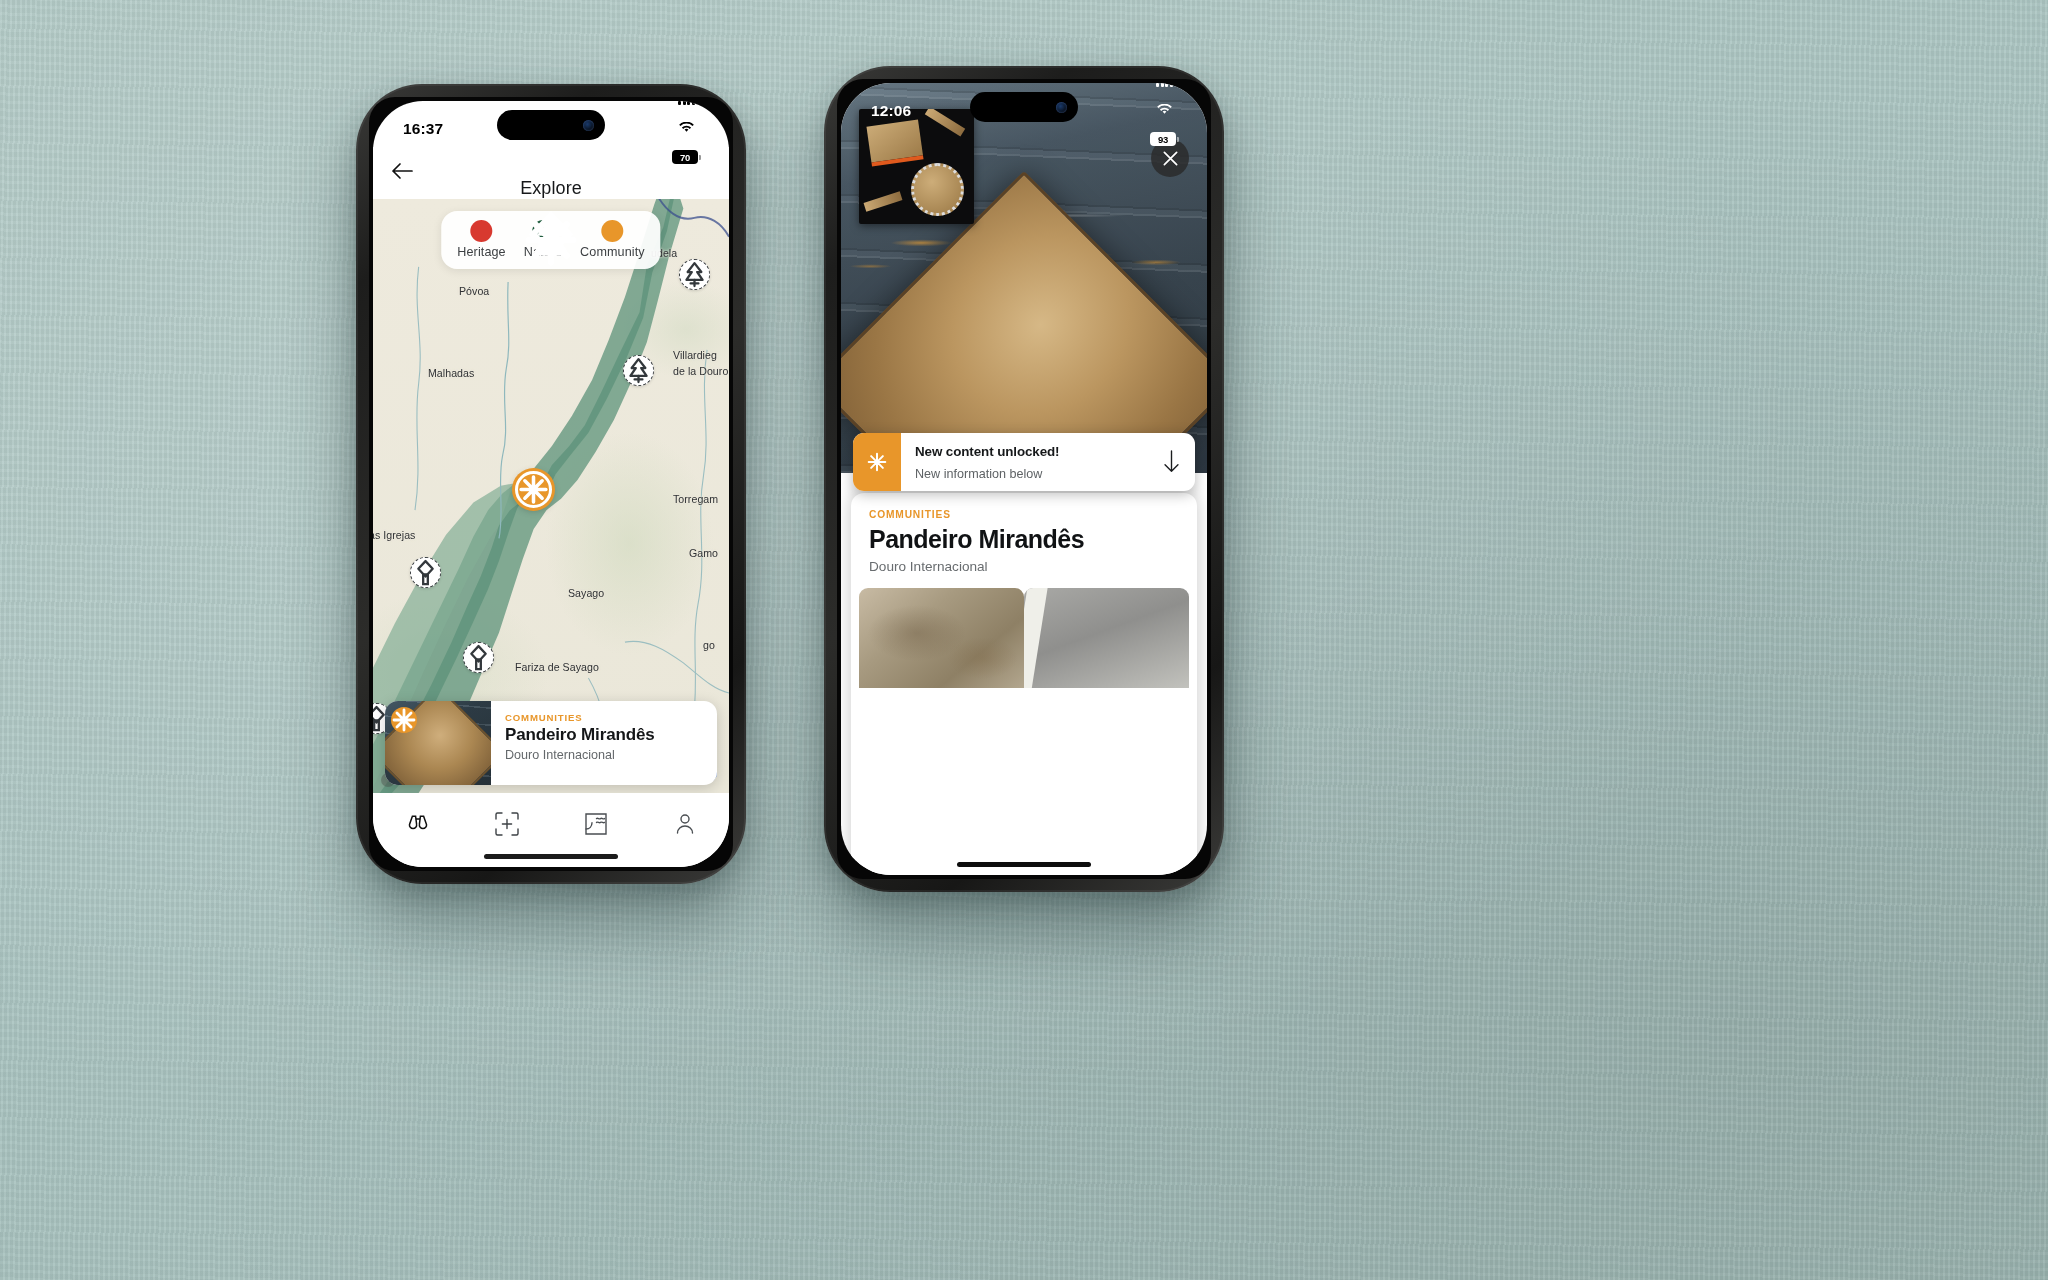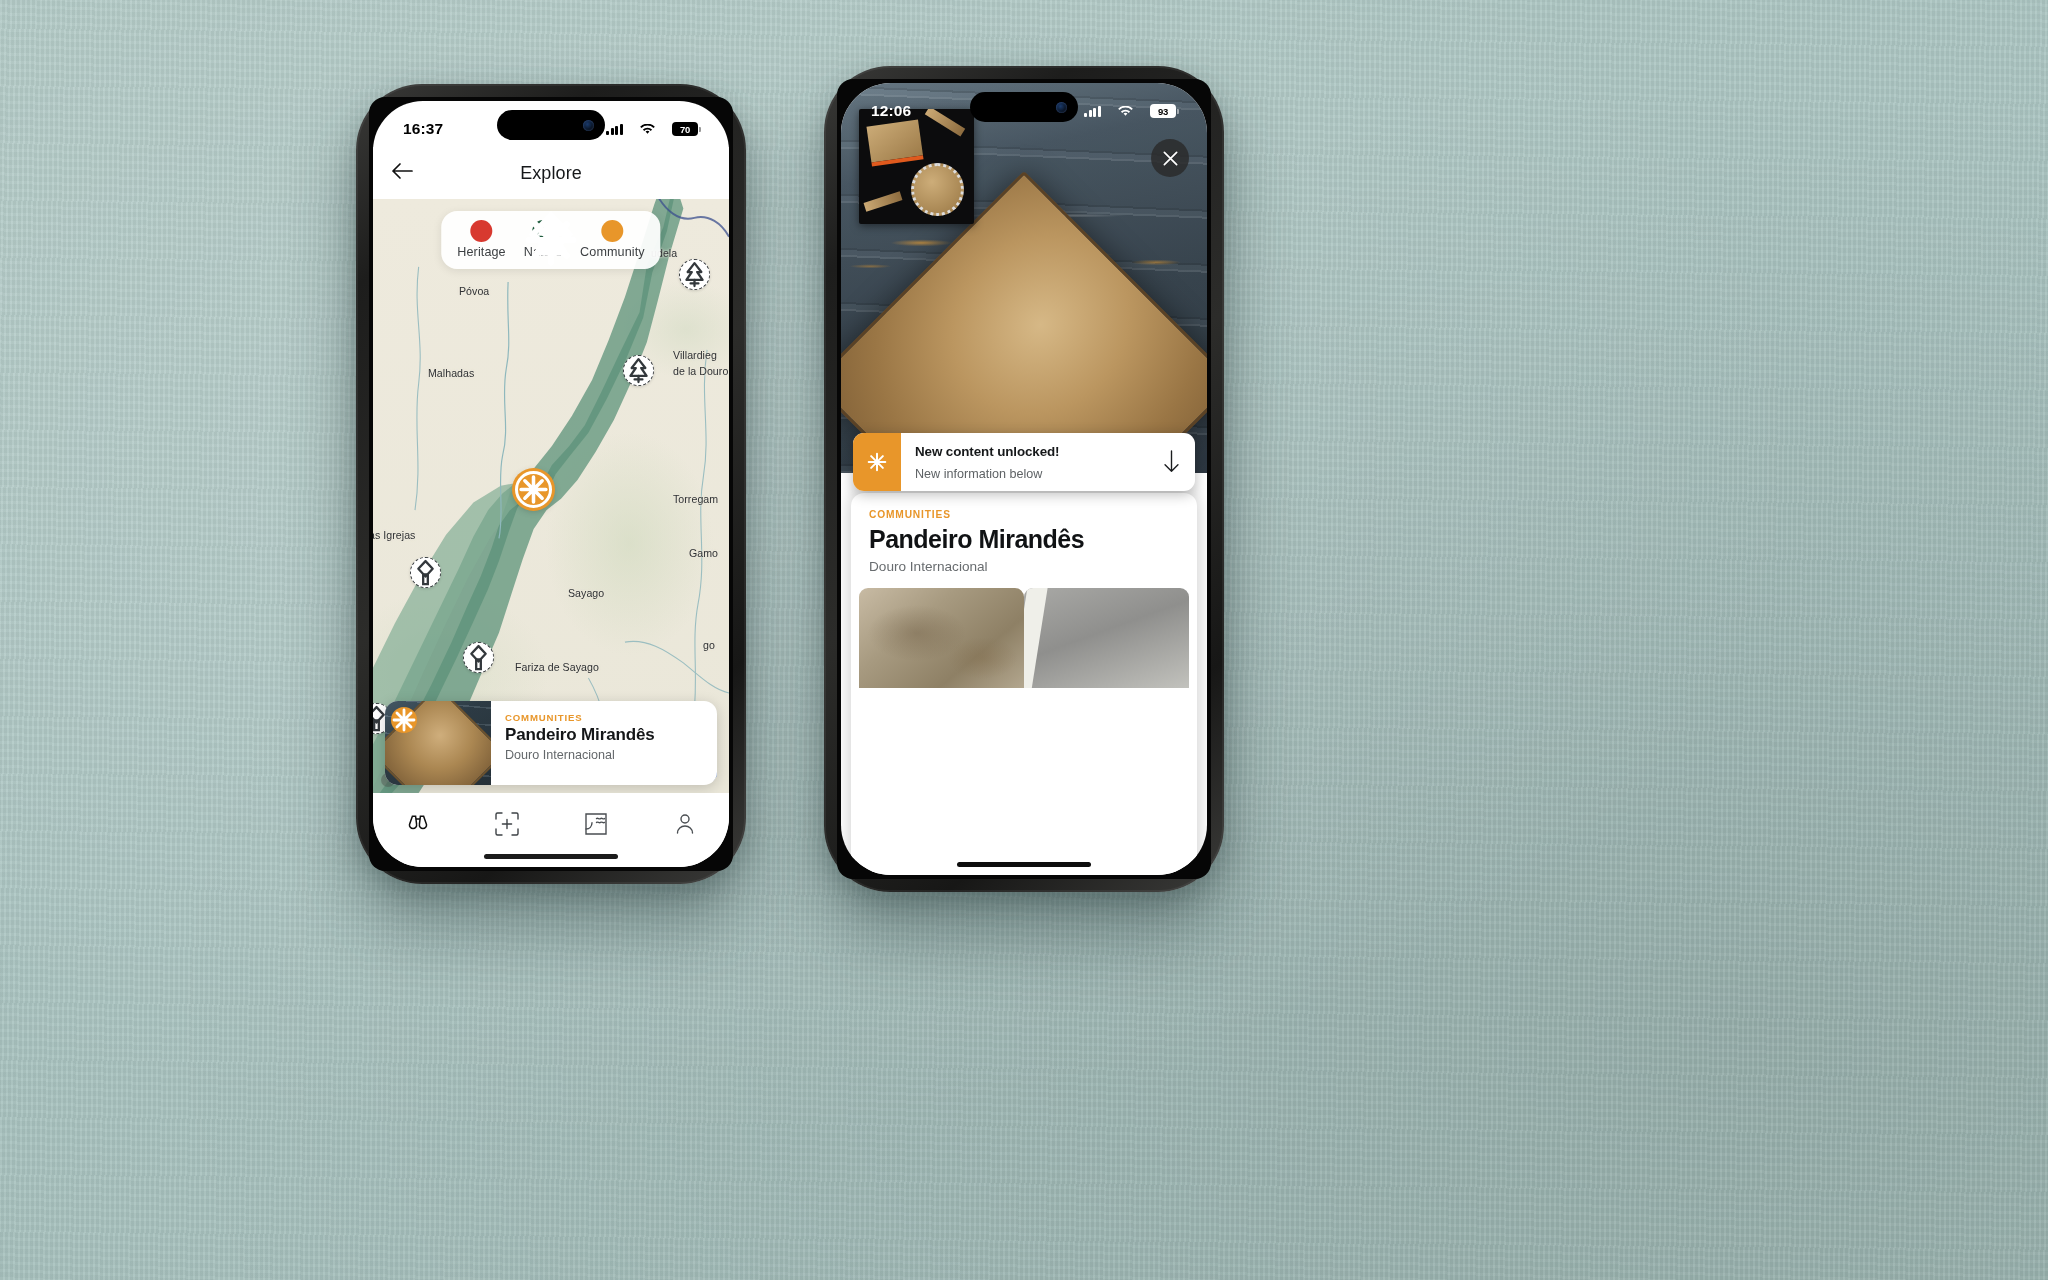--- a/index.html
+++ b/index.html
@@ -27,21 +27,21 @@
     border-radius:66px;
     background:linear-gradient(140deg,#3a3a38 0%, #1d1d1c 18%, #2c2c2a 50%, #171716 80%, #3b3b39 100%);
     padding:13px;
     box-shadow:
       0 40px 70px rgba(30,50,50,.40),
       0 10px 24px rgba(30,50,50,.25),
       inset 0 0 0 2px rgba(255,255,255,.06);
   }
   .phone .bezel{
     width:100%; height:100%;
-    border-radius:16px;
+    border-radius:26px;
     background:#060606;
     padding:4px;
   }
   .screen{
     position:relative;
     width:100%; height:100%;
     border-radius:50px;
     overflow:hidden;
     background:#fff;
   }
@@ -49,21 +49,21 @@
   #phone-right { left:824px; top:66px;  width:400px; height:826px; }
 
   
   .statusbar{
     position:absolute; top:0; left:0; right:0; height:46px;
     display:flex; align-items:center; justify-content:space-between;
     padding:10px 28px 0 30px;
     z-index:40;
   }
   .sb-time{ font-size:15.5px; font-weight:700; letter-spacing:.1px; }
-  .sb-right{ display:flex; align-items:center; gap:17px; }
+  .sb-right{ display:flex; align-items:center; gap:17px;flex-direction:column; }
   .bars{ display:flex; align-items:flex-end; gap:1.7px; height:11px; }
   .bars i{ width:3px; border-radius:1px; display:block; }
   .bars i:nth-child(1){ height:4px; }
   .bars i:nth-child(2){ height:6.5px; }
   .bars i:nth-child(3){ height:9px; }
   .bars i:nth-child(4){ height:11px; }
   .battery{
     display:flex; align-items:center; justify-content:center;
     min-width:26px; height:14px; border-radius:4px;
     font-size:9.5px; font-weight:700; letter-spacing:-.2px;
@@ -96,21 +96,21 @@
   .home-ind{
     position:absolute; bottom:8px; left:50%; transform:translateX(-50%);
     width:134px; height:5px; border-radius:3px; z-index:50;
   }
   .home-ind.dark-bar{ background:#0d0d0d; }
   .home-ind.light-bar{ background:#1b1b1b; }
 
   
   .navbar{
     position:absolute; top:46px; left:0; right:0; height:52px;
-    background:#fff; display:flex; align-items:center;
+    background:#fff; display:flex; align-items:flex-end;
     z-index:30;
   }
   .nav-back{ position:absolute; left:18px; top:50%; transform:translateY(-50%); cursor:pointer; }
   .nav-title{
     width:100%; text-align:center; font-size:18px; font-weight:500;
     color:#16181a; letter-spacing:.1px;
   }
 
   .map{
     position:absolute; top:98px; left:0; right:0; bottom:74px;

